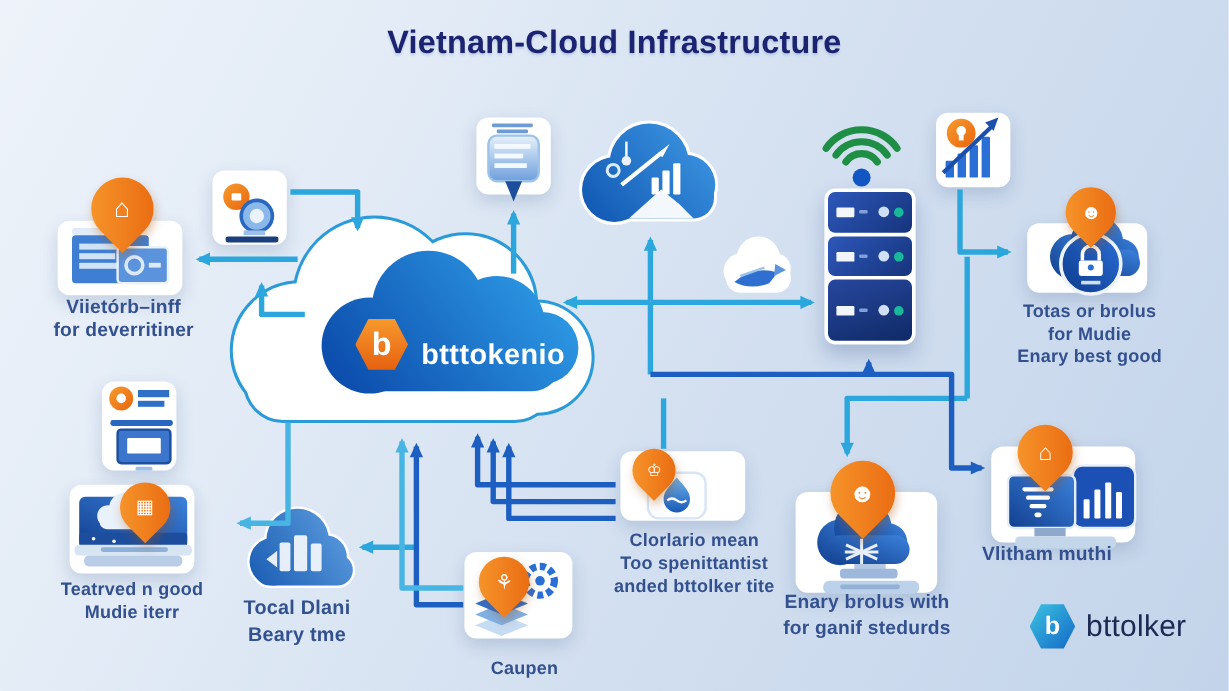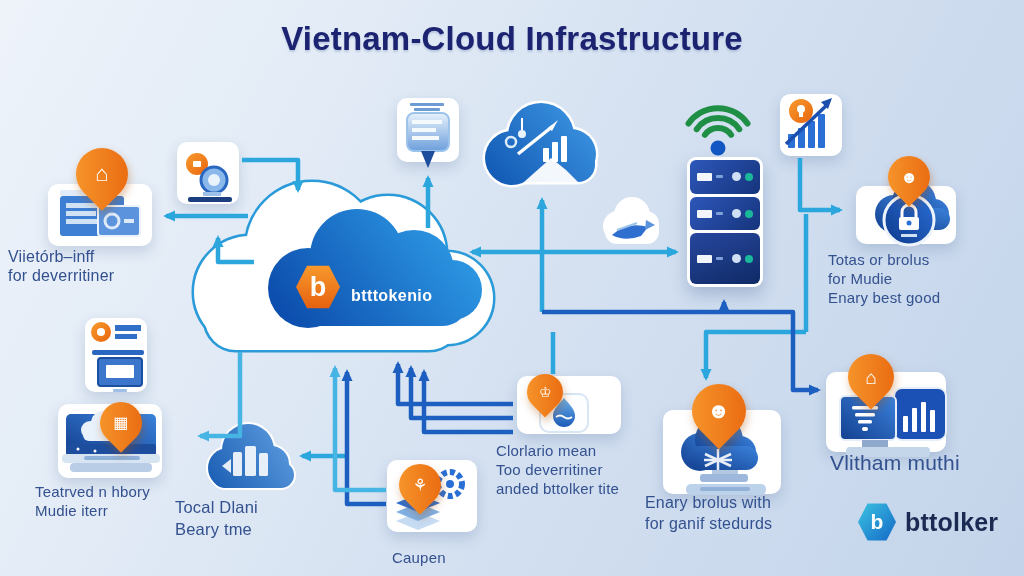--- a/index.html
+++ b/index.html
@@ -17,34 +17,34 @@
   .rack-unit.last{flex:1.5;background:linear-gradient(160deg,#27479e,#0f2a66);}
   .ru-slot{width:15px;height:8px;background:#f2f6fb;border-radius:1px;}
   .ru-dash{width:7px;height:3px;background:#7fa0d8;border-radius:1px;}
   .ru-swirl{width:9px;height:9px;border-radius:50%;background:#cfe0f4;margin-left:auto;}
   .ru-dot{width:8px;height:8px;border-radius:50%;background:#19b89a;}
   .pin{position:absolute;border-radius:50% 50% 50% 0;transform:rotate(-45deg);
     background:linear-gradient(135deg,#f89b2e,#e8650e);z-index:4;
     box-shadow:-2px 4px 8px rgba(170,80,0,.35);
     display:flex;align-items:center;justify-content:center;}
   .pin span{transform:rotate(45deg);color:#ffffff;line-height:1;}
-  .lbl{position:absolute;z-index:4;color:#33518f;font-weight:400;
+  .lbl{position:absolute;z-index:4;color:#33518f;font-weight:700;text-align:center;
     font-size:15px;line-height:19px;letter-spacing:.2px;}
   .title{position:absolute;left:0;top:20px;width:1024px;text-align:center;z-index:4;
-    font-size:33px;font-weight:800;color:#1c2472;letter-spacing:.2px;
+    font-size:27px;font-weight:800;color:#1c2472;letter-spacing:.2px;
     text-shadow:0 2px 2px rgba(130,150,190,.4);}
   .center-brand{position:absolute;left:296px;top:264px;display:flex;align-items:center;
     gap:11px;z-index:3;}
   .hex{clip-path:polygon(25% 4%,75% 4%,100% 50%,75% 96%,25% 96%,0% 50%);
     display:flex;align-items:center;justify-content:center;color:#fff;font-weight:800;}
   .hex.orange{width:44px;height:46px;background:linear-gradient(180deg,#f89b2e,#e55f0e);font-size:27px;}
-  .brand-text{color:#ffffff;font-size:16px;font-weight:800;letter-spacing:.4px;margin-top:18px;}
+  .brand-text{color:#ffffff;font-size:24px;font-weight:800;letter-spacing:.4px;margin-top:18px;}
   .footer-brand{position:absolute;left:858px;top:502px;display:flex;align-items:center;gap:9px;z-index:4;}
   .hex.teal{width:38px;height:40px;background:linear-gradient(135deg,#3cc6e2,#1366c6);font-size:21px;}
-  .footer-text{color:#1b2a52;font-size:25px;font-weight:700;letter-spacing:.2px;}
+  .footer-text{color:#1b2a52;font-size:25px;font-weight:400;letter-spacing:.2px;}
 </style>
 </head>
 <body>
 
 <div id="stage">
 
   <div class="card" style="left:48px;top:184px;width:104px;height:62px;"></div>
   <div class="card" style="left:177px;top:142px;width:62px;height:62px;"></div>
   <div class="card" style="left:397px;top:98px;width:62px;height:64px;"></div>
   <div class="card" style="left:780px;top:94px;width:62px;height:62px;"></div>
@@ -403,40 +403,40 @@
   <div class="lbl" style="left:8px;top:247px;width:190px;font-size:16px;">
     <div>Viietórb–inff</div>
     <div>for deverritiner</div>
   </div>
   <div class="lbl" style="left:828px;top:250px;width:160px;">
     <div>Totas or brolus</div>
     <div>for Mudie</div>
     <div>Enary best good</div>
   </div>
   <div class="lbl" style="left:35px;top:482px;width:150px;">
-    <div>Teatrved n hbory</div>
+    <div>Teatrved n good</div>
     <div>Mudie iterr</div>
   </div>
   <div class="lbl" style="left:175px;top:496px;width:145px;font-size:16.5px;line-height:22px;">
     <div>Tocal Dlani</div>
     <div>Beary tme</div>
   </div>
   <div class="lbl" style="left:392px;top:548px;width:90px;">
     <div>Caupen</div>
   </div>
   <div class="lbl" style="left:496px;top:441px;width:165px;">
     <div>Clorlario mean</div>
-    <div>Too deverritiner</div>
+    <div>Too spenittantist</div>
     <div>anded bttolker tite</div>
   </div>
   <div class="lbl" style="left:645px;top:492px;width:155px;font-size:16px;line-height:21px;">
     <div>Enary brolus with</div>
     <div>for ganif stedurds</div>
   </div>
-  <div class="lbl" style="left:830px;top:453px;width:135px;font-size:21px;">
+  <div class="lbl" style="left:805px;top:453px;width:135px;font-size:16px;">
     <div>Vlitham muthi</div>
   </div>
 
   <div class="footer-brand">
     <div class="hex teal">
       <span>b</span>
     </div>
     <span class="footer-text">bttolker</span>
   </div>
 

